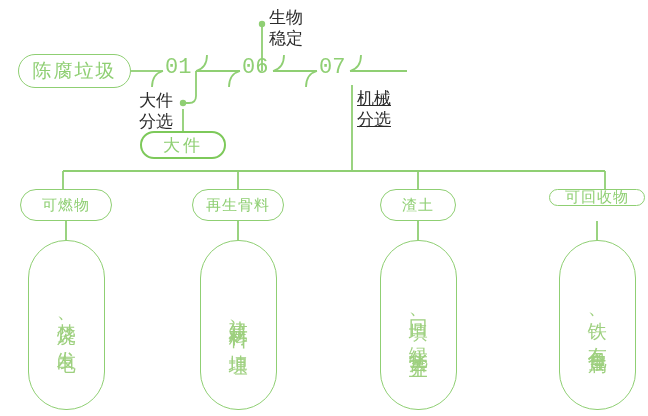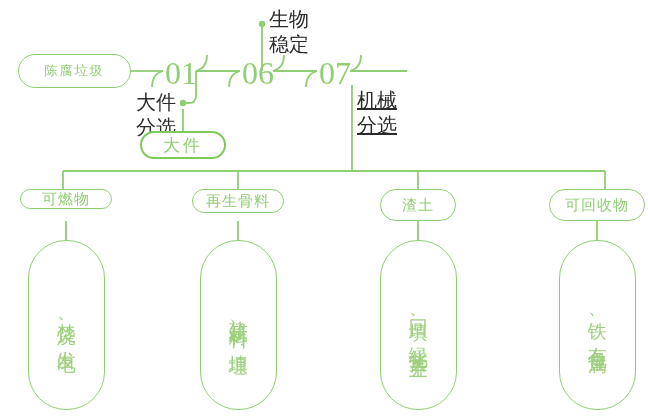--- a/index.html
+++ b/index.html
@@ -4,29 +4,29 @@
 <style>
   html,body{margin:0;padding:0;background:#ffffff;}
   body{width:648px;height:416px;overflow:hidden;
        font-family:"Liberation Sans","DejaVu Sans",sans-serif;}
   #stage{position:relative;width:648px;height:416px;background:#fff;}
   svg#wires{position:absolute;left:0;top:0;width:648px;height:416px;}
 
   .pill{position:absolute;display:flex;align-items:center;justify-content:center;
         border:1.6px solid #8fcf73;border-radius:999px;background:#fff;
         color:#8fcf73;box-sizing:border-box;white-space:nowrap;letter-spacing:1px;}
-  .pill.start{font-size:13px;letter-spacing:2px;}
+  .pill.start{font-size:19px;letter-spacing:2px;}
   .pill.accent{border-color:#7dc95a;border-width:2px;color:#8fcf73;font-size:17px;letter-spacing:3px;}
   .pill.cat{font-size:15px;letter-spacing:1px;}
 
-  .numnode{position:absolute;color:#8fcf73;font-size:32px;letter-spacing:0px;
-           font-family:Liberation Serif, serif;
+  .numnode{position:absolute;color:#8fcf73;font-size:22px;letter-spacing:0px;
+           font-family:Liberation Mono, monospace;
            font-weight:400;line-height:1;}
 
-  .sidelabel{position:absolute;color:#2b2b2b;font-size:20px;line-height:1.25;
+  .sidelabel{position:absolute;color:#2b2b2b;font-size:17px;line-height:1.25;
              letter-spacing:0px;text-align:left;}
 
   .vbox{position:absolute;border:1.5px solid #8fcf73;border-radius:38px;background:#fff;
         box-sizing:border-box;display:flex;align-items:center;justify-content:center;}
   .vtext{writing-mode:vertical-rl;text-orientation:upright;
          color:#9ed07f;font-size:19px;letter-spacing:3px;line-height:1.45;
          text-align:center;white-space:nowrap;}
 </style>
 </head>
 <body>
@@ -105,30 +105,30 @@
 
   <div class="sidelabel" style="left:357px;top:88px;width:46px;text-decoration:underline;">
     <div>机械</div>
     <div>分选</div>
   </div>
 
   <div class="pill accent" style="left:140px;top:131px;width:86px;height:28px;">
     <span>大件</span>
   </div>
 
-  <div class="pill cat" style="left:20px;top:189px;width:92px;height:20px;">
+  <div class="pill cat" style="left:20px;top:189px;width:92px;height:32px;">
     <span>可燃物</span>
   </div>
-  <div class="pill cat" style="left:192px;top:189px;width:92px;height:24px;">
+  <div class="pill cat" style="left:192px;top:189px;width:92px;height:32px;">
     <span>再生骨料</span>
   </div>
   <div class="pill cat" style="left:380px;top:189px;width:76px;height:32px;">
     <span>渣土</span>
   </div>
-  <div class="pill cat" style="left:549px;top:189px;width:96px;height:32px;">
+  <div class="pill cat" style="left:549px;top:189px;width:96px;height:17px;">
     <span>可回收物</span>
   </div>
 
   <div class="vbox" style="left:28px;top:240px;width:77px;height:170px;">
     <span class="vtext">焚烧、发电</span>
   </div>
 
   <div class="vbox" style="left:200px;top:240px;width:77px;height:170px;">
     <span class="vtext">建筑材料、填埋</span>
   </div>

